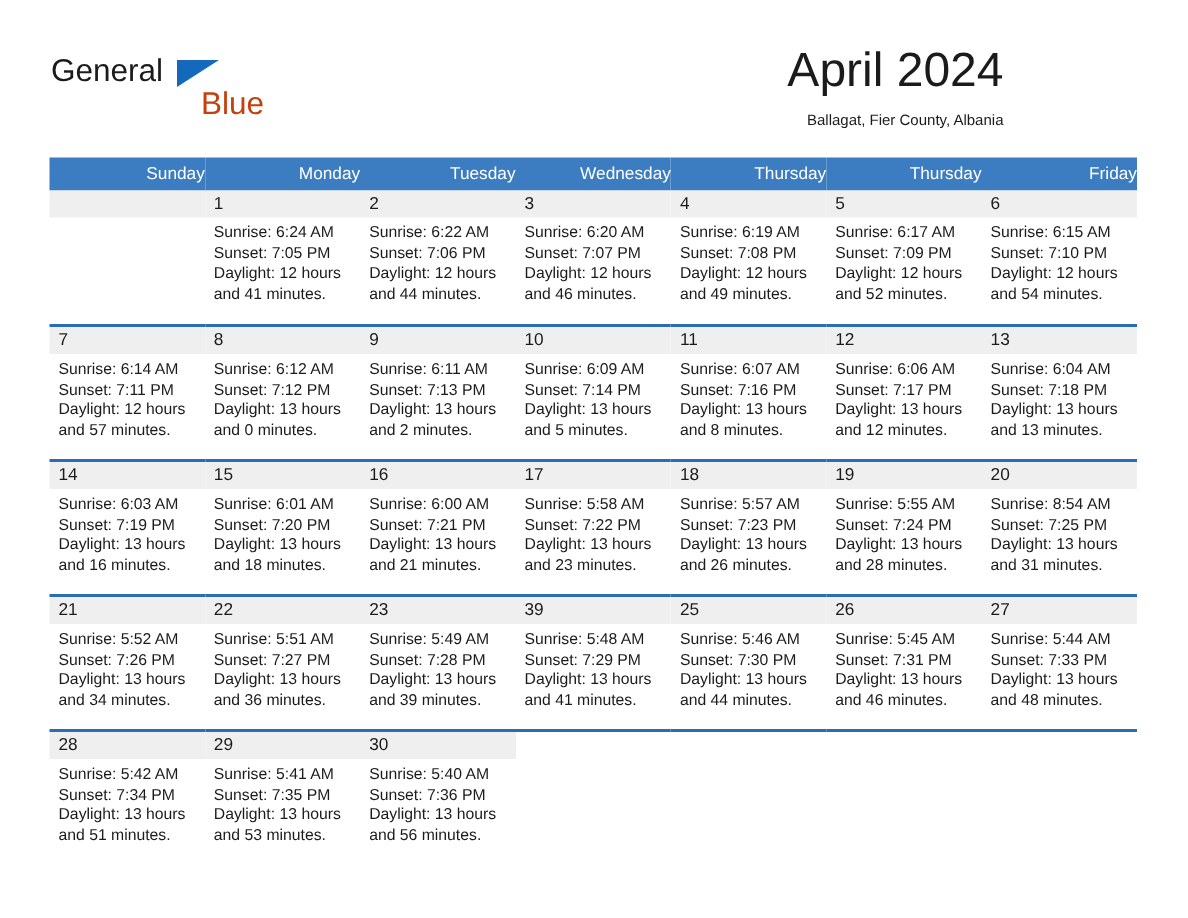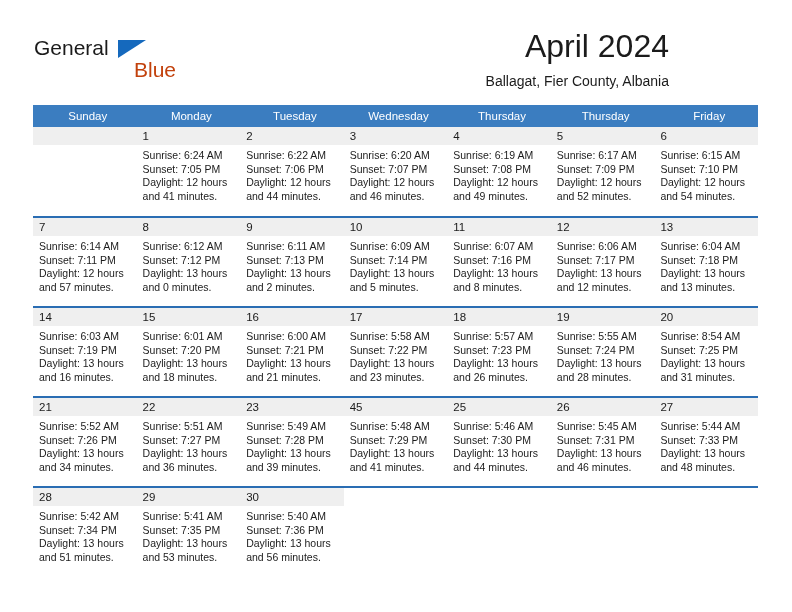--- a/index.html
+++ b/index.html
@@ -73,21 +73,21 @@
   }
   .cal-title {
     font-size: 32px;
     font-weight: normal;
     color: #1b1b1b;
     line-height: 32px;
     white-space: nowrap;
   }
   .cal-subtitle {
     margin-top: 10px;
-    font-size: 14px;
+    font-size: 10px;
     color: #1b1b1b;
     line-height: 18px;
     white-space: nowrap;
   }
 
   
   .calendar {
     position: absolute;
     left: 33px;
     top: 105px;
@@ -99,21 +99,21 @@
   .calendar td {
     padding: 0;
     margin: 0;
     vertical-align: top;
   }
   .calendar th {
     background: #3b7dc0;
     color: #ffffff;
     font-size: 11.5px;
     font-weight: normal;
-    text-align: center;
+    text-align: right;
     padding: 5px 0 5px 6px;
     height: 18px;
     box-sizing: border-box;
   }
 
   .week-row > td {
     border-top: 2px solid #2a6db3;
     height: 90px;
     box-sizing: border-box;
   }
@@ -445,21 +445,21 @@
               <div class="lines">
                 <div>Sunrise: 5:49 AM</div>
                 <div>Sunset: 7:28 PM</div>
                 <div>Daylight: 13 hours</div>
                 <div>and 39 minutes.</div>
               </div>
             </div>
           </td>
           <td>
             <div class="cell">
-              <div class="daynum-band">45</div>
+              <div class="daynum-band">39</div>
               <div class="lines">
                 <div>Sunrise: 5:48 AM</div>
                 <div>Sunset: 7:29 PM</div>
                 <div>Daylight: 13 hours</div>
                 <div>and 41 minutes.</div>
               </div>
             </div>
           </td>
           <td>
             <div class="cell">

